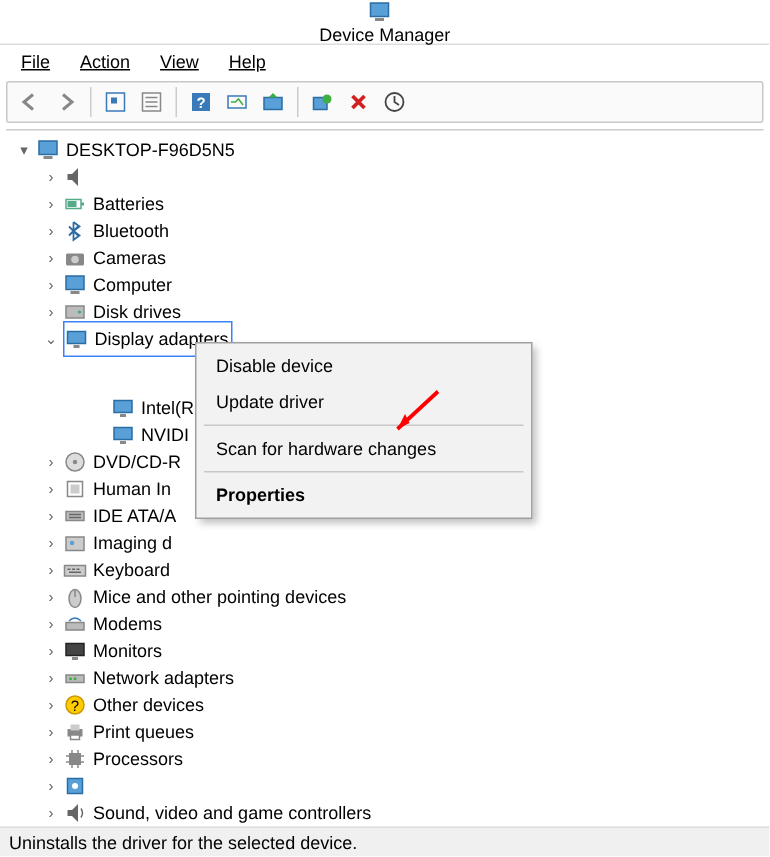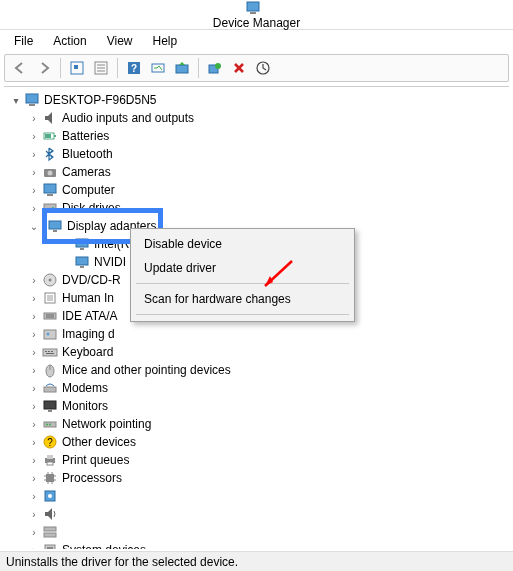--- a/index.html
+++ b/index.html
@@ -30,20 +30,21 @@
   .menubar {
     height: 22px;
     display: flex;
     align-items: center;
     padding: 0 4px;
     gap: 0;
     background: #fff;
   }
   .menubar .menu-item {
     padding: 2px 10px;
+    text-decoration: underline;
   }
   .toolbar {
     height: 28px;
     display: flex;
     align-items: center;
     padding: 0 4px;
     margin: 2px 4px;
     gap: 2px;
     border: 1px solid #c8c8c8;
     border-radius: 2px;
@@ -81,23 +82,23 @@
     font-size: 10px;
   }
   .expander.empty { visibility: hidden; }
   .node .icon {
     width: 16px; height: 16px; margin-right: 4px;
     display: inline-flex; align-items: center; justify-content: center;
     flex-shrink: 0;
   }
   .node .label {}
   .highlight-box {
-    border: 5px solid #3b82f6;
+    border: 1px solid #3b82f6;
     position: relative;
-    height: 36px; display: flex; align-items: center;
+    height: 24px; display: flex; align-items: center;
     padding-right: 2px;
   }
   .context-menu {
     position: absolute;
     left: 130px;
     top: 228px;
     width: 225px;
     background: #f2f2f2;
     border: 1px solid #a0a0a0;
     box-shadow: 3px 3px 5px rgba(0,0,0,0.25);
@@ -234,21 +235,20 @@
     <span class="label">DESKTOP-F96D5N5</span>
   </div>
   <div id="tree-body">
       <div class="node" style="padding-left: 24px;">
         <span class="expander">›</span>
         <span class="icon">
           <svg width="16" height="16">
             <path d="M3 6 L6 6 L10 2 L10 14 L6 10 L3 10 Z" fill="#666"></path>
           </svg>
         </span>
-        <span class="label">Audio inputs and outputs</span>
       </div>
       <div class="node" style="padding-left: 24px;">
         <span class="expander">›</span>
         <span class="icon">
           <svg width="16" height="16">
             <rect x="2" y="5" width="10" height="6" fill="none" stroke="#5a8"></rect>
             <rect x="12" y="7" width="2" height="2" fill="#5a8"></rect>
             <rect x="3" y="6" width="6" height="4" fill="#5a8"></rect>
           </svg>
         </span>
@@ -298,21 +298,21 @@
         <span class="highlight-box">
           <span class="icon">
             <svg width="16" height="16">
               <rect x="2" y="3" width="12" height="8" fill="#5aa0d8" stroke="#2b6ca3"></rect>
               <rect x="6" y="12" width="4" height="2" fill="#888"></rect>
             </svg>
           </span>
           <span class="label">Display adapters</span>
         </span>
       </div>
-      <div class="node" style="padding-left: 56px;">
+      <div class="node" style="padding-left: 56px; margin-top: 28px;">
         <span class="expander empty"></span>
         <span class="icon">
           <svg width="16" height="16">
             <rect x="2" y="3" width="12" height="8" fill="#5aa0d8" stroke="#2b6ca3"></rect>
             <rect x="6" y="12" width="4" height="2" fill="#888"></rect>
           </svg>
         </span>
         <span class="label">Intel(R</span>
       </div>
       <div class="node" style="padding-left: 56px; align-items: center;">
@@ -411,21 +411,21 @@
       </div>
       <div class="node" style="padding-left: 24px;">
         <span class="expander">›</span>
         <span class="icon">
           <svg width="16" height="16">
             <rect x="2" y="6" width="12" height="5" fill="#bbb" stroke="#888"></rect>
             <circle cx="5" cy="8.5" r="1" fill="#3cb043"></circle>
             <circle cx="8" cy="8.5" r="1" fill="#3cb043"></circle>
           </svg>
         </span>
-        <span class="label">Network pointing</span>
+        <span class="label">Network adapters</span>
       </div>
       <div class="node" style="padding-left: 24px;">
         <span class="expander">›</span>
         <span class="icon">
           <svg width="16" height="16">
             <circle cx="8" cy="8" r="6" fill="#fc0" stroke="#c90"></circle>
             <text x="8" y="12" text-anchor="middle" font-size="10" fill="#000">?</text>
           </svg>
         </span>
         <span class="label">Other devices</span>
@@ -468,20 +468,21 @@
         </span>
       </div>
       <div class="node" style="padding-left: 24px;">
         <span class="expander">›</span>
         <span class="icon">
           <svg width="16" height="16">
             <path d="M3 6 L6 6 L10 2 L10 14 L6 10 L3 10 Z" fill="#666"></path>
             <path d="M12 5 Q14 8 12 11" fill="none" stroke="#666"></path>
           </svg>
         </span>
+        <span class="label">Sound, video and game controllers</span>
       </div>
       <div class="node" style="padding-left: 24px;">
         <span class="expander">›</span>
         <span class="icon">
           <svg width="16" height="16">
             <rect x="2" y="3" width="12" height="4" fill="#bbb" stroke="#888"></rect>
             <rect x="2" y="9" width="12" height="4" fill="#bbb" stroke="#888"></rect>
           </svg>
         </span>
       </div>
@@ -497,20 +498,21 @@
       </div>
     </div>
 </div>
 
 <div class="context-menu">
   <div class="cm-item">Disable device</div>
   <div class="cm-item">Update driver</div>
   <div class="cm-sep"></div>
   <div class="cm-item">Scan for hardware changes</div>
   <div class="cm-sep"></div>
+  <div class="cm-item bold">Properties</div>
 </div>
 
 <div class="arrow-annot">
   <svg width="40" height="40">
     <line x1="35" y1="5" x2="8" y2="30" stroke="#ff0000" stroke-width="2.5"></line>
     <polygon points="8,30 16,26 13,20" fill="#ff0000"></polygon>
   </svg>
 </div>
 
 <div class="statusbar">

